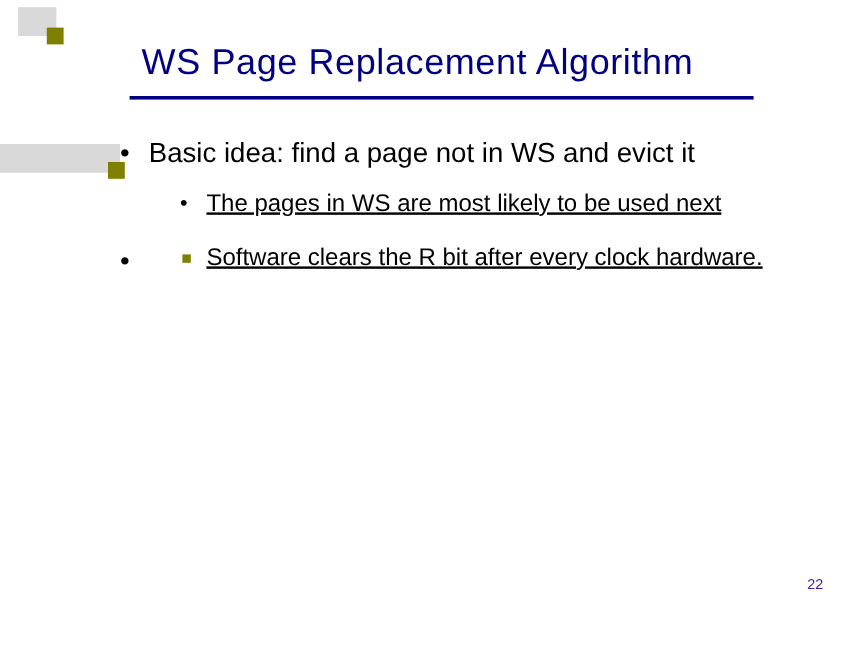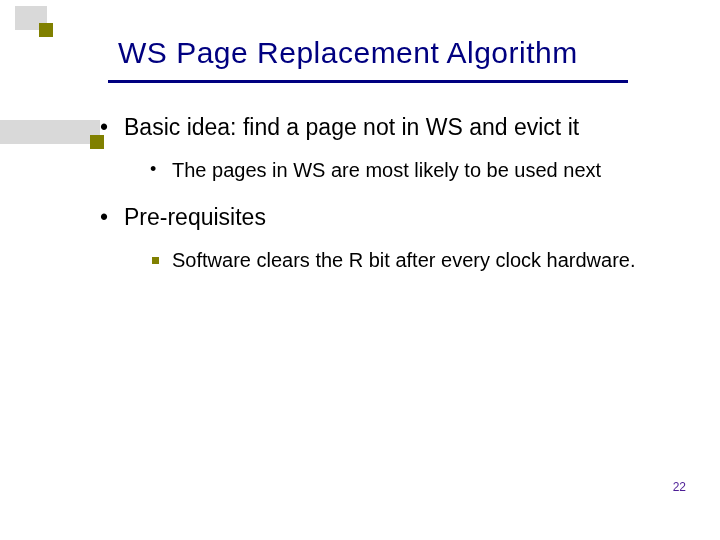--- a/index.html
+++ b/index.html
@@ -72,20 +72,21 @@
     position: absolute;
     left: 4px;
     top: 0;
     font-size: 23px;
   }
 
   ul.lvl2 {
     list-style: none;
     margin: 14px 0 18px 0;
     padding: 0 0 0 24px;
+    text-decoration: underline;
   }
   ul.lvl2 > li {
     position: relative;
     padding-left: 24px;
     font-size: 20px;
     line-height: 1.35;
     margin-bottom: 8px;
   }
   ul.lvl2 > li.dot::before {
     content: "•";
@@ -132,21 +133,20 @@
     <ul class="lvl1">
       <li>
         <span>Basic idea: find a page not in WS and evict it</span>
         <ul class="lvl2">
           <li class="dot">
             <span>The pages in WS are most likely to be used next</span>
           </li>
         </ul>
       </li>
       <li>
-        <span>Pre-requisites</span>
         <ul class="lvl2">
           <li class="sq">
             <span>Software clears the R bit after every clock hardware.</span>
           </li>
         </ul>
       </li>
     </ul>
   </div>
 
   <div class="pagenum">22</div>

